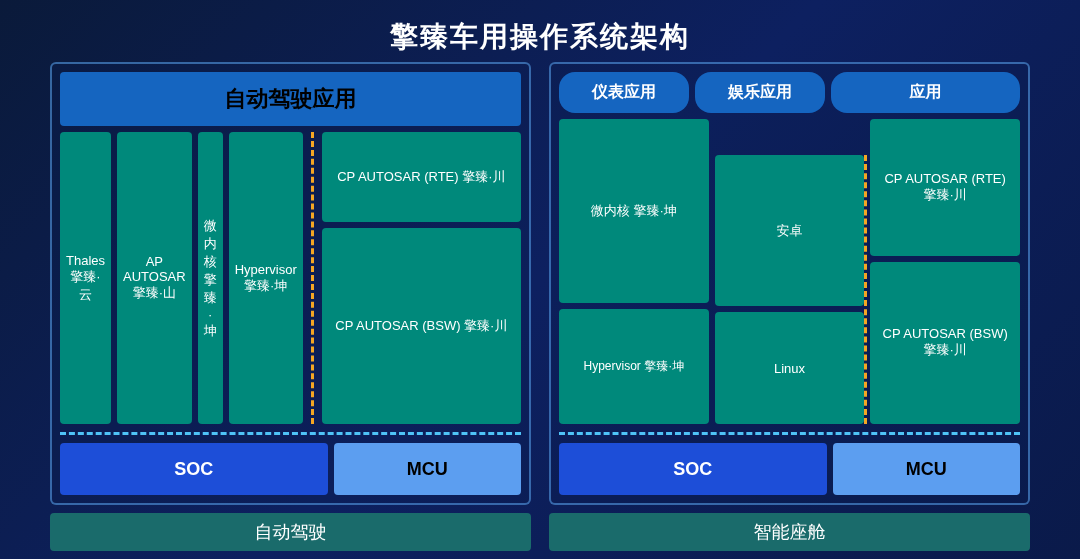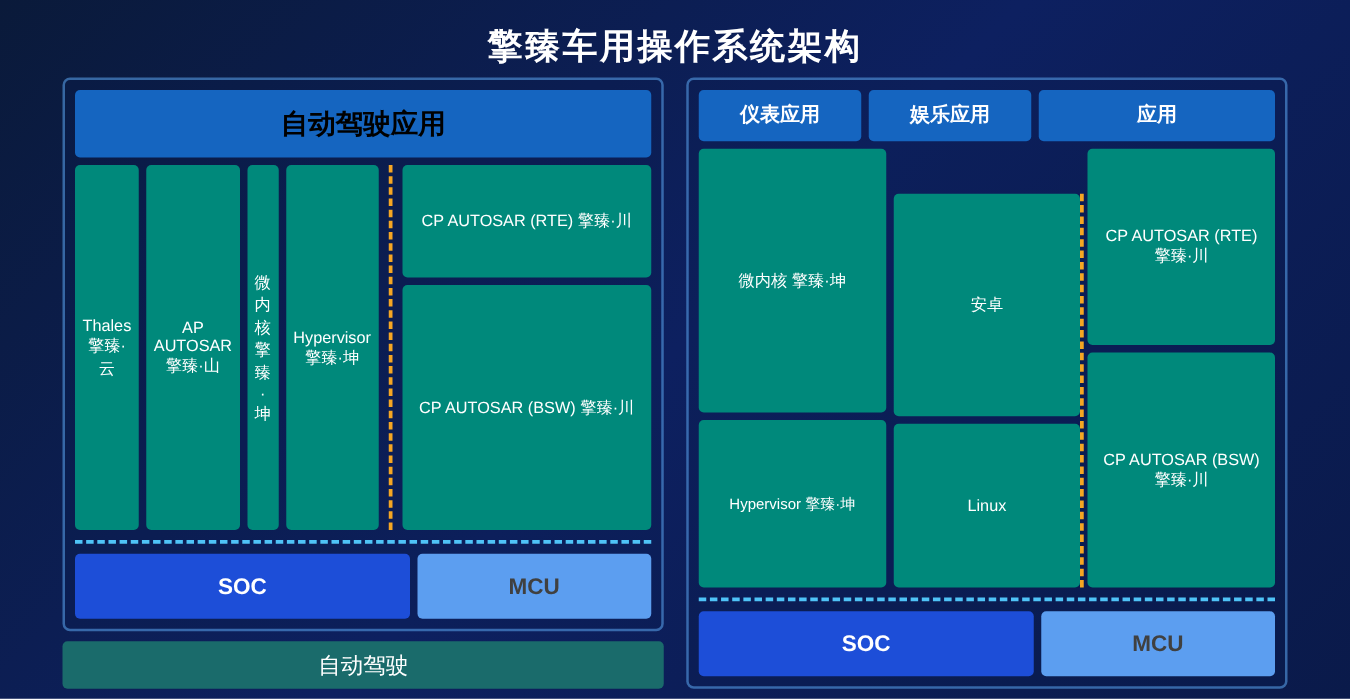--- a/index.html
+++ b/index.html
@@ -62,21 +62,21 @@
       padding: 12px 0;
     }
 
     .arch-header-row {
       display: flex;
       gap: 6px;
     }
 
     .arch-header-small {
       background: #1565c0;
-      border-radius: 4px;
+      border-radius: 16px;
       color: white;
       font-size: 16px;
       font-weight: bold;
       text-align: center;
       padding: 10px 6px;
       display: flex;
       align-items: center;
       justify-content: center;
     }
 
@@ -157,21 +157,21 @@
       text-align: center;
       display: flex;
       align-items: center;
       justify-content: center;
       flex: 1;
     }
 
     .mcu-block {
       background: #5c9ef0;
       border-radius: 4px;
-      color: #404040;
+      color: #000000;
       font-size: 18px;
       font-weight: bold;
       text-align: center;
       display: flex;
       align-items: center;
       justify-content: center;
       flex: 0.7;
     }
 
     
@@ -309,15 +309,16 @@
       </div>
 
       <div class="dashed-divider-h"></div>
 
       <div class="bottom-row">
         <div class="soc-block">SOC</div>
         <div class="mcu-block">MCU</div>
       </div>
     </div>
 
+    <div class="section-label">智能座舱</div>
   </div>
 
 </div>
 
 </body></html>

